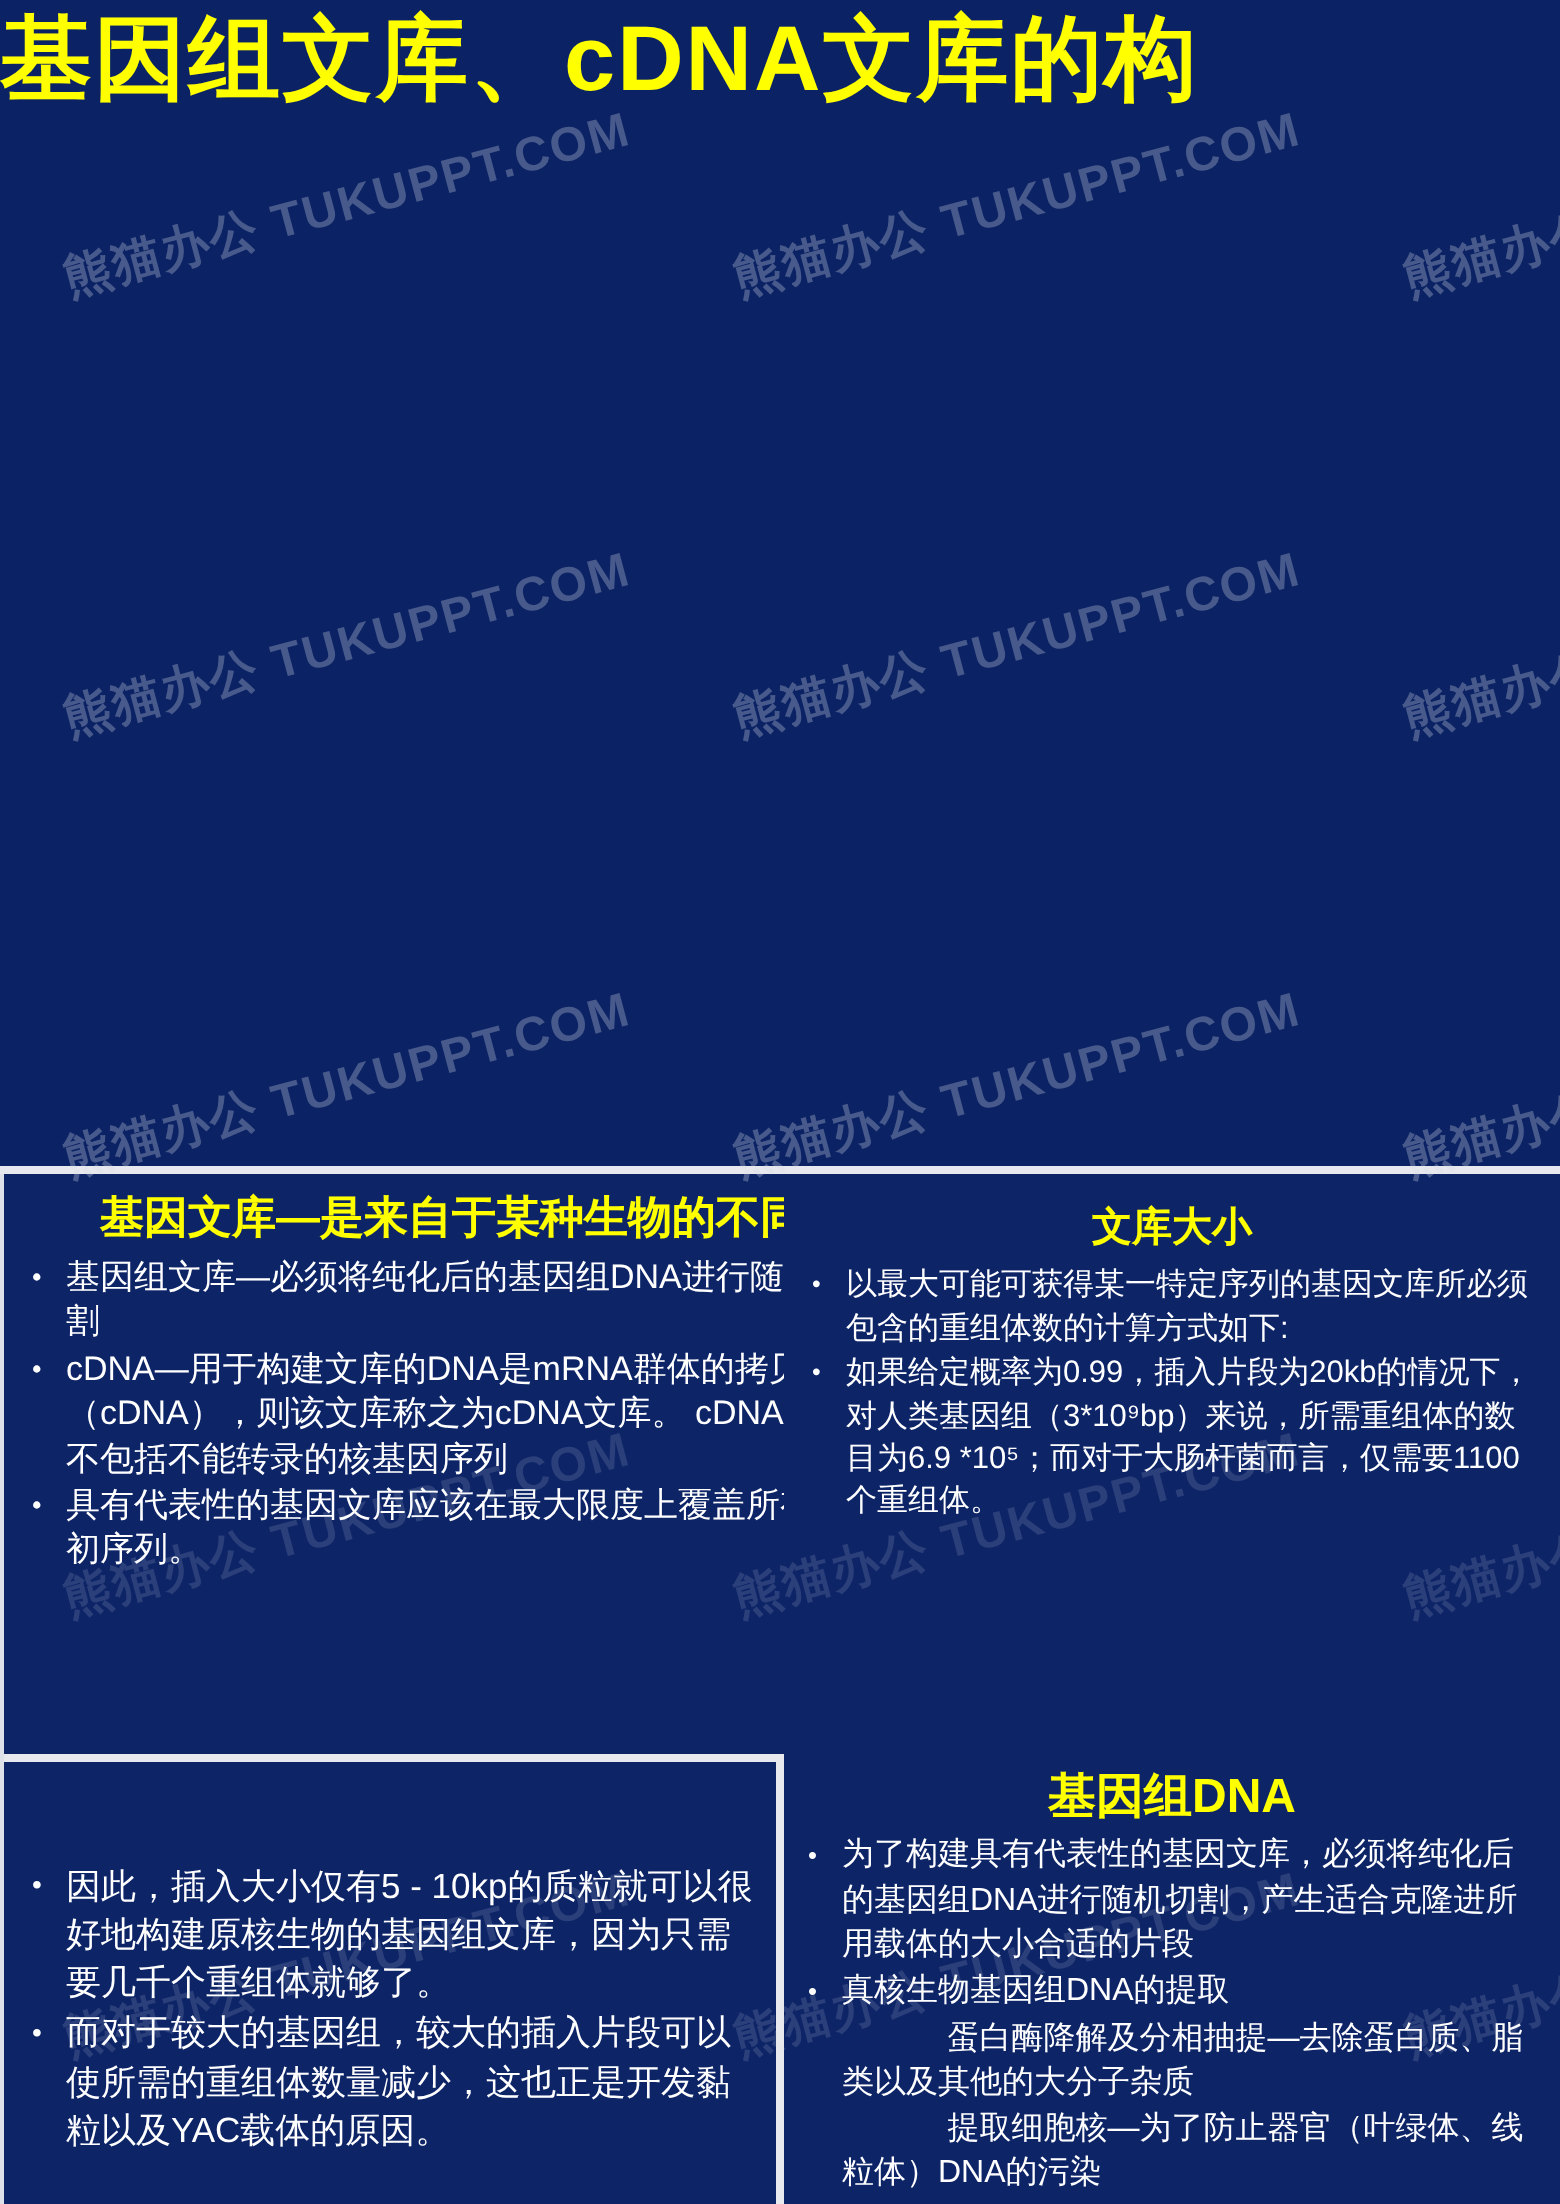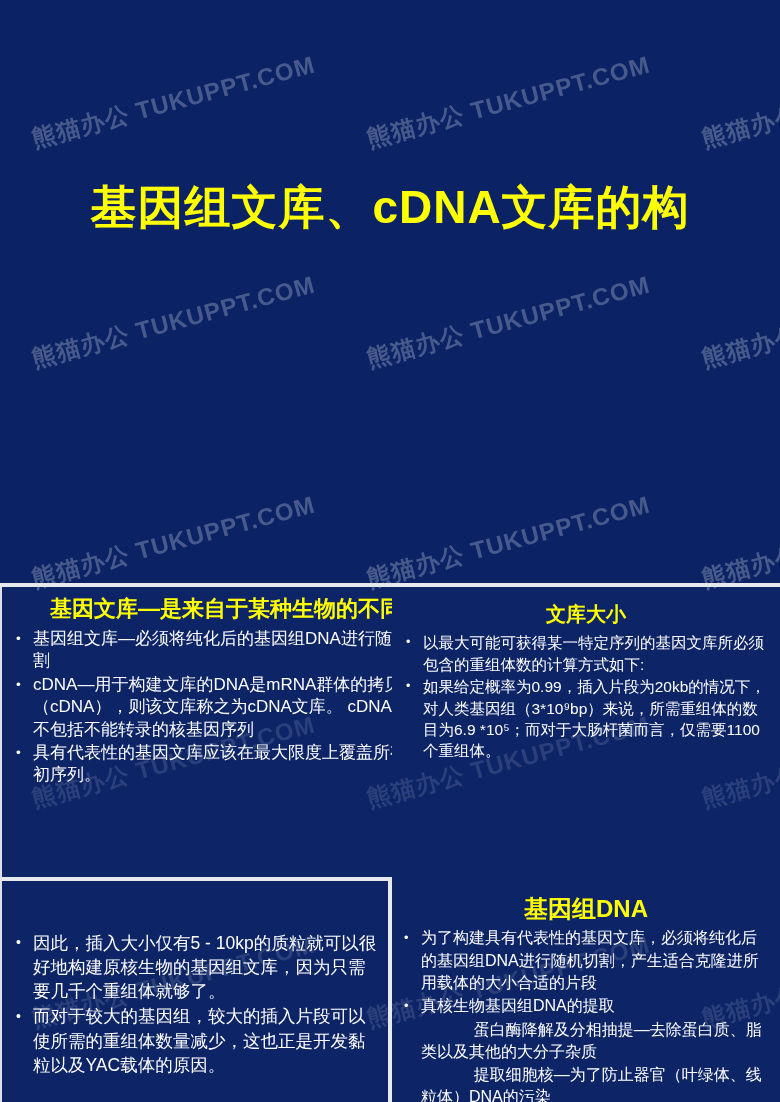--- a/index.html
+++ b/index.html
@@ -5,41 +5,41 @@
   html,body{margin:0;padding:0;background:#000;}
   .page{
     position:relative;width:780px;height:1102px;overflow:hidden;
     background:#0b2264;
     font-family:"Liberation Sans","DejaVu Sans",sans-serif;
     -webkit-font-smoothing:antialiased;
   }
   
   .title-slide{position:absolute;left:0;top:0;width:780px;height:583px;}
   .title-slide .title{
-    margin-top:178px;text-align:center;color:#ffff00;font-weight:bold;
+    color:#ffff00;font-weight:bold;
     font-size:46px;line-height:1.28;letter-spacing:1px;
   }
   
   .hline{position:absolute;left:0;width:780px;height:4px;background:#e8e9ee;}
   .hline.h1{top:583px;}
   .hline.h2{top:877px;}
   .vline{position:absolute;left:388px;top:587px;width:4px;height:515px;background:#e8e9ee;}
   .ledge{position:absolute;left:0;top:587px;width:2px;height:515px;background:#dfe1e8;}
   
   .quad{position:absolute;overflow:hidden;background:#0d2467;color:#ffffff;}
   .q1{left:2px;top:587px;width:448px;height:290px;}
   .q2{left:392px;top:587px;width:388px;height:342px;}
   .q3{left:2px;top:881px;width:386px;height:221px;}
   .q4{left:392px;top:881px;width:388px;height:221px;}
   .quad .heading{
     text-align:center;color:#ffff00;font-weight:bold;line-height:1.22;
   }
   .q1 .heading{margin-top:9px;font-size:22px;}
   .q2 .heading{margin-top:15px;font-size:20px;}
-  .q4 .heading{margin-top:13px;font-size:24px;}
+  .q4 .heading{margin-top:3px;font-size:24px;}
   .q1 .body{margin-top:5px;padding:0 8px 0 14px;font-size:17px;line-height:1.32;}
   .q2 .body{margin-top:6px;padding:0 10px 0 14px;font-size:15.5px;line-height:1.38;}
   .q3 .body{padding:50px 10px 0 14px;font-size:17.5px;line-height:1.38;}
   .q4 .body{margin-top:4px;padding:0 8px 0 12px;font-size:16px;line-height:1.4;}
   .brow{display:flex;margin-bottom:1px;}
   .bm{flex:0 0 17px;font-size:0.8em;padding-top:0.15em;}
   .bt{flex:1;}
   .plain{margin-left:17px;}
   .plain.pind{text-indent:9px;}
   .hang{margin-left:17px;text-indent:3.3em;}

